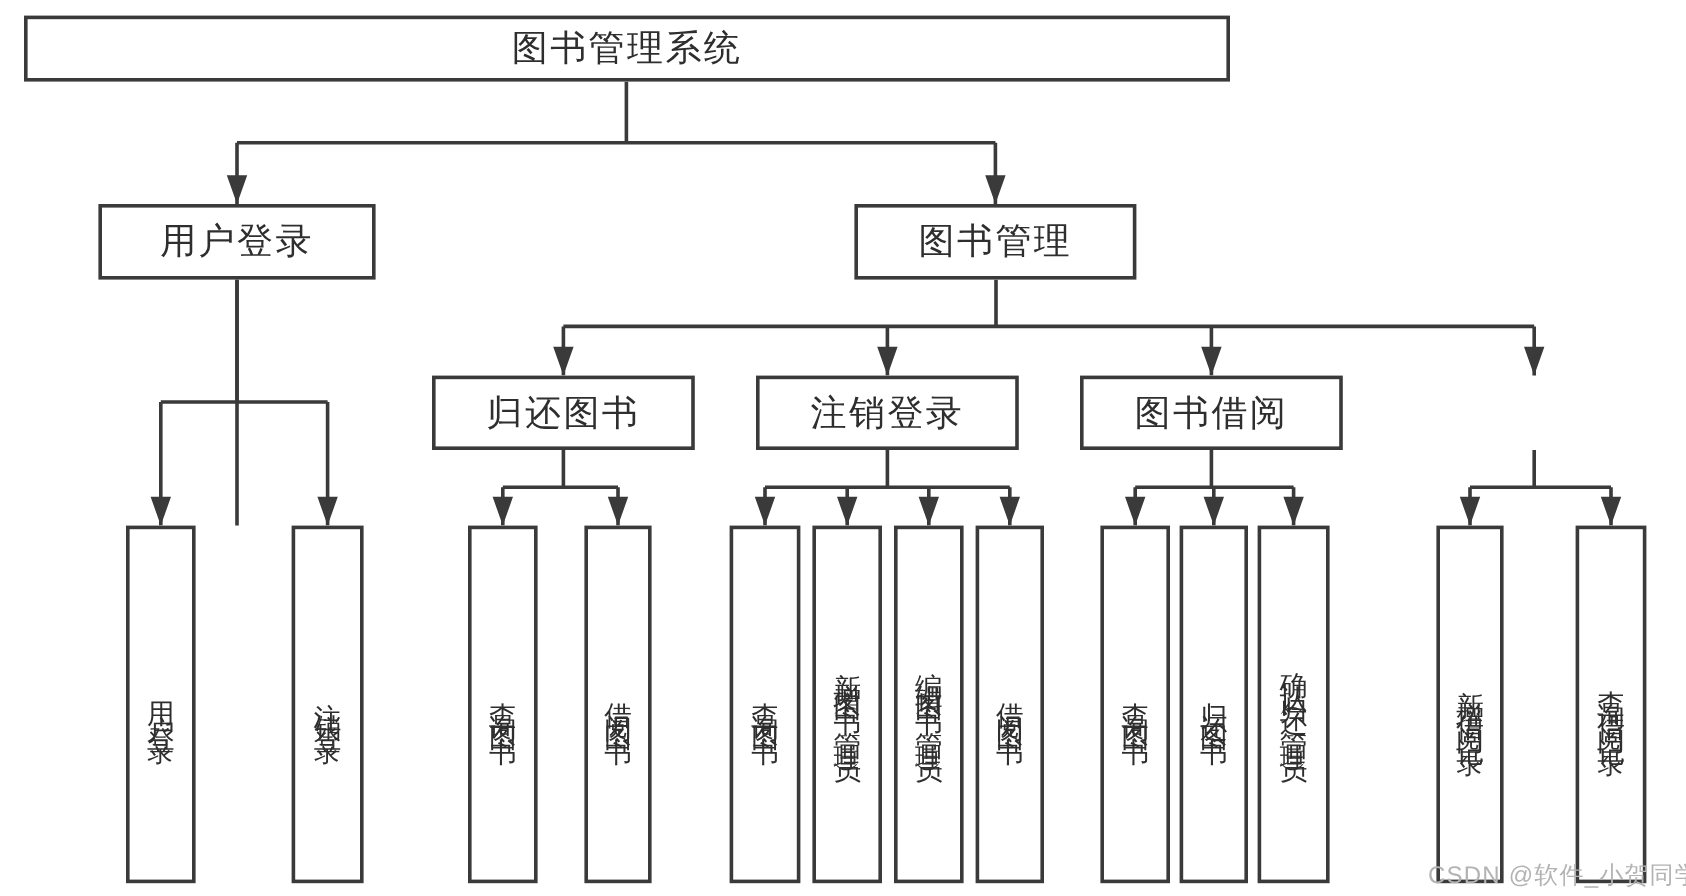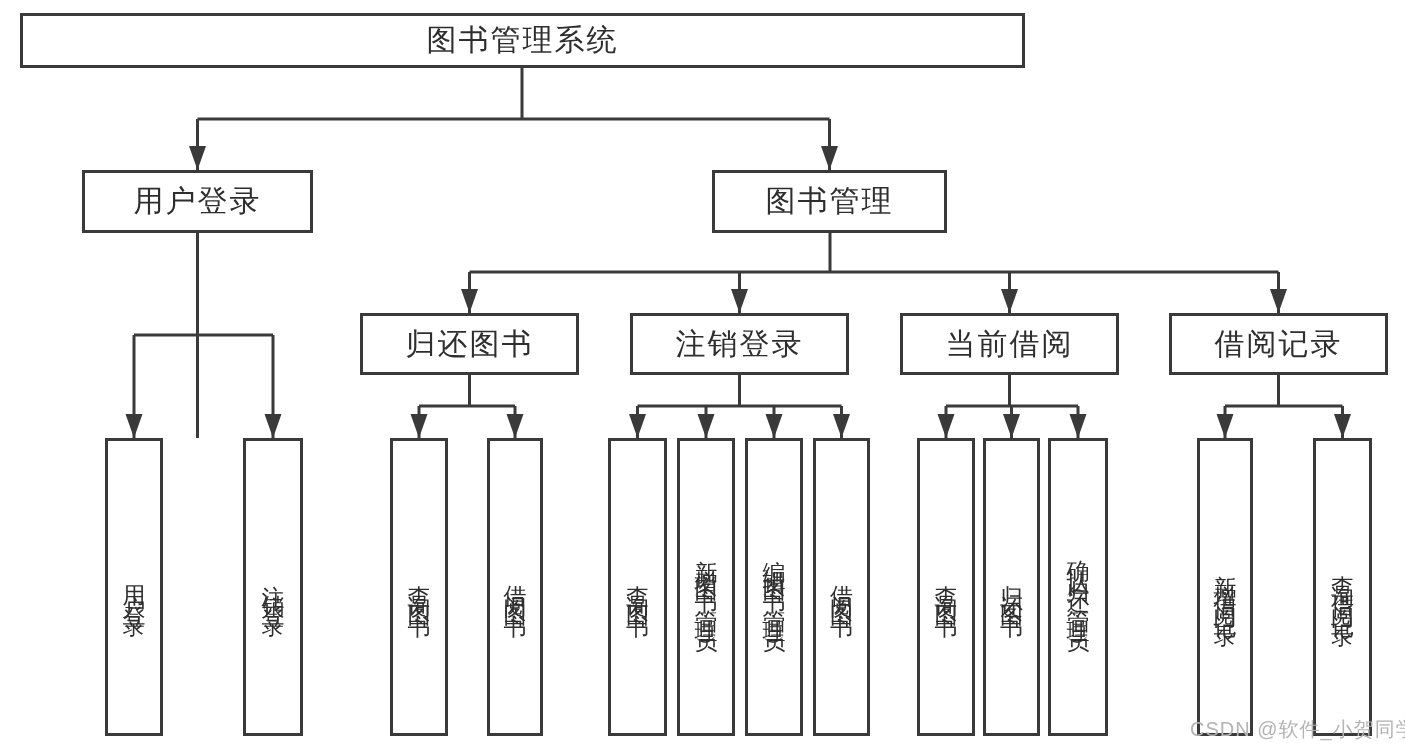--- a/index.html
+++ b/index.html
@@ -99,22 +99,21 @@
     </g>
   </svg>
 
   <div class="node" style="left:20px; top:13px; width:1005px; height:55px;">图书管理系统</div>
 
   <div class="node" style="left:82px; top:170px; width:231px; height:63px;">用户登录</div>
   <div class="node" style="left:712px; top:170px; width:235px; height:63px;">图书管理</div>
 
   <div class="node" style="left:360px; top:313px; width:219px; height:62px;">归还图书</div>
   <div class="node" style="left:630px; top:313px; width:219px; height:62px;">注销登录</div>
-  <div class="node" style="left:900px; top:313px; width:219px; height:62px;">当前借阅</div>
-  <div class="node" style="left:1169px; top:313px; width:219px; height:62px;">借阅记录</div>
+  <div class="node" style="left:900px; top:313px; width:219px; height:62px;">图书借阅</div>
 
   <div class="node leaf" style="left:105px; top:438px; width:58px; height:298px;">用户登录</div>
   <div class="node leaf" style="left:243px; top:438px; width:60px; height:298px;">注销登录</div>
   <div class="node leaf" style="left:390px; top:438px; width:58px; height:298px;">查询图书</div>
   <div class="node leaf" style="left:487px; top:438px; width:56px; height:298px;">借阅图书</div>
   <div class="node leaf" style="left:608px; top:438px; width:59px; height:298px;">查询图书</div>
   <div class="node leaf" style="left:677px; top:438px; width:58px; height:298px;">新增图书（管理员）</div>
   <div class="node leaf" style="left:745px; top:438px; width:58px; height:298px;">编辑图书（管理员）</div>
   <div class="node leaf" style="left:813px; top:438px; width:57px; height:298px;">借阅图书</div>
   <div class="node leaf" style="left:917px; top:438px; width:58px; height:298px;">查询图书</div>

